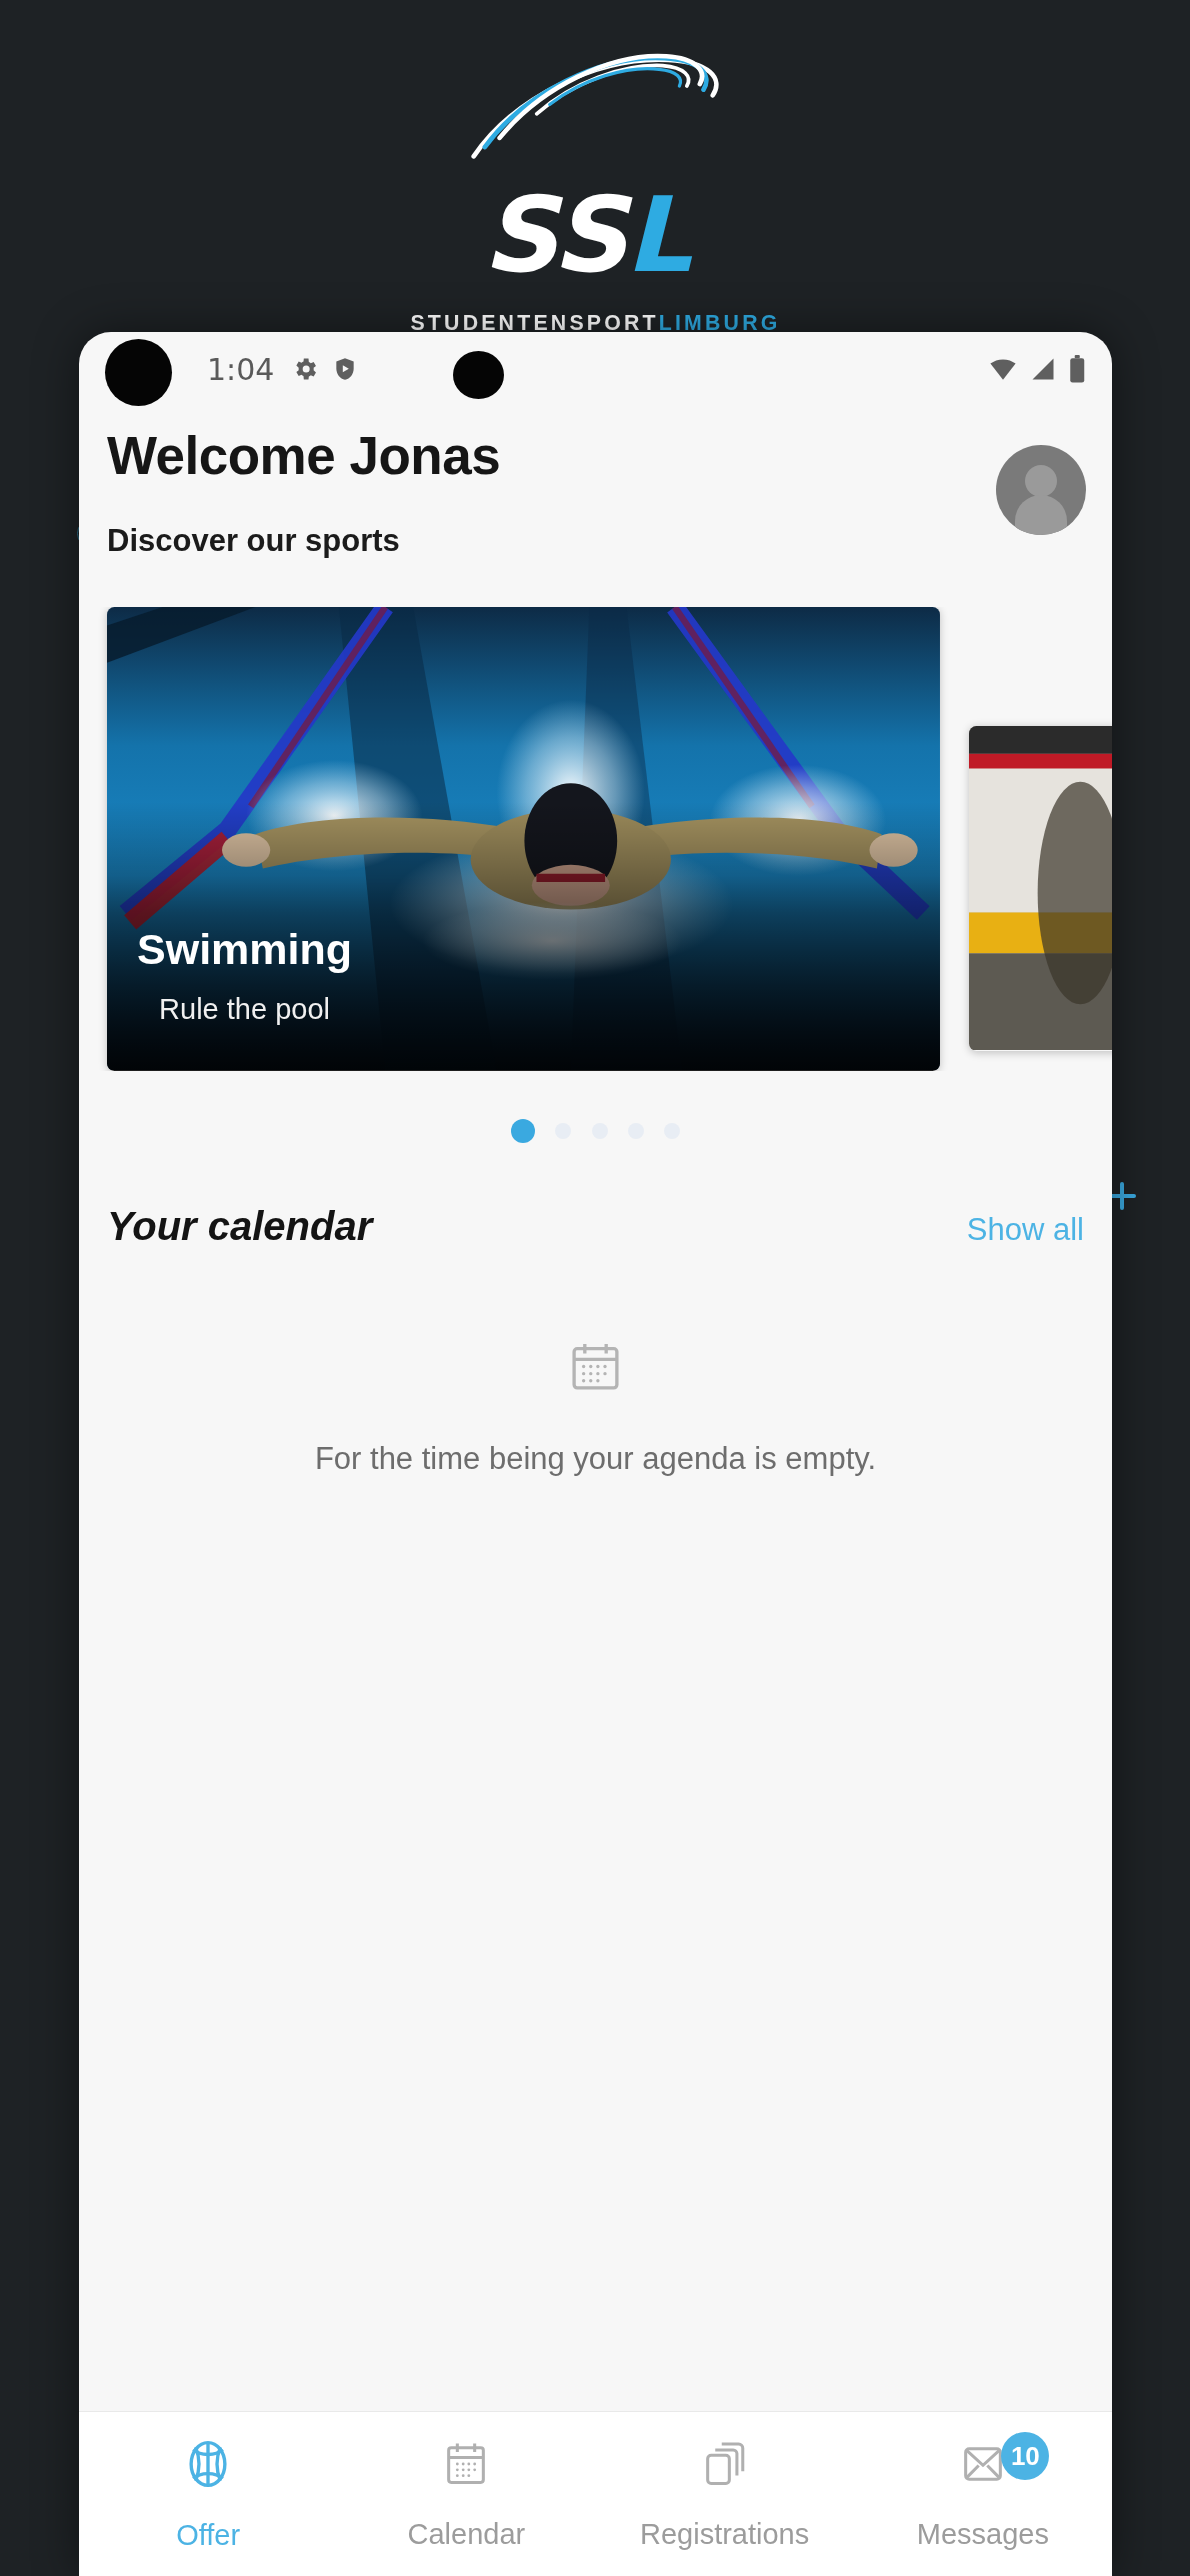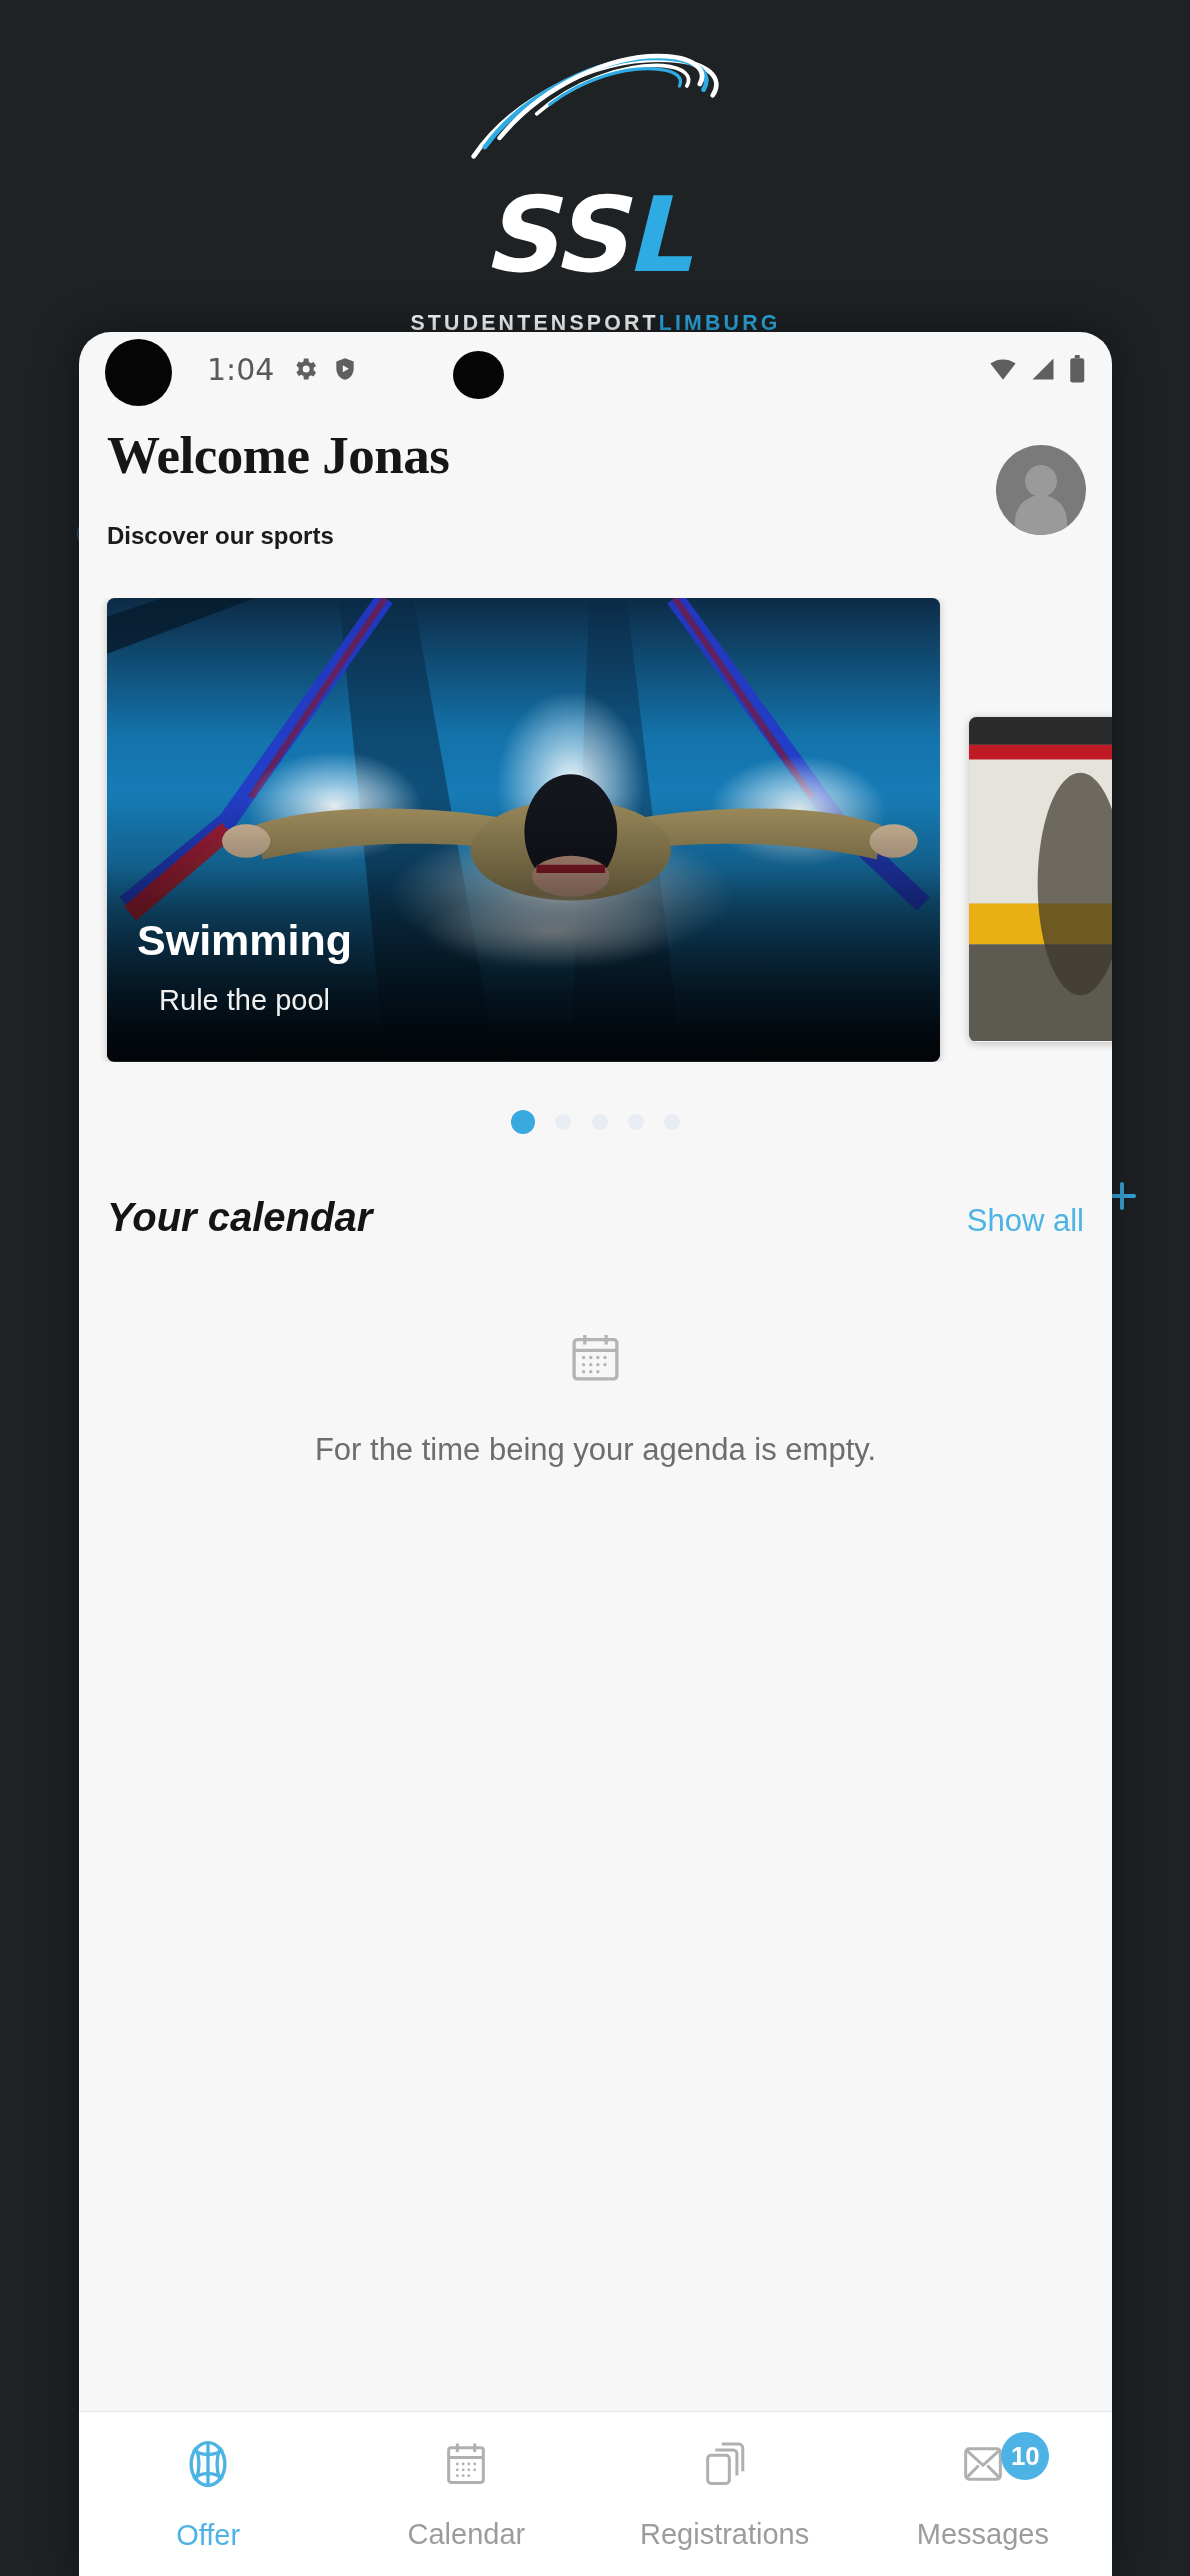--- a/index.html
+++ b/index.html
@@ -60,22 +60,22 @@
   }
   .cam-cutout { position:absolute; border-radius:50%; background:#050505; }
   .cam-a { left:26px; top:7.4px;  width:67px; height:67px; }
   .cam-b { left:374px; top:18.5px; width:51px; height:48px; }
   .sb-time { margin-left:102px; font-size:30px; color:#5a5a5a; font-family:"DejaVu Sans", sans-serif; }
   .sb-icons-left { display:flex; align-items:center; gap:13px; margin-left:16.7px; }
   .sb-right { margin-left:auto; display:flex; align-items:center; gap:11px; }
 
   
   .header { padding:18.5px 28px 0 28px; position:relative; }
-  .welcome { font-size:53px; font-weight:700; color:#161616; letter-spacing:-0.5px;font-family:Liberation Serif, serif; }
-  .subhead  { font-size:24px; font-weight:700; color:#1b1b1b; margin-top:37px; }
+  .welcome { font-size:53px; font-weight:700; color:#161616; letter-spacing:-0.5px; }
+  .subhead  { font-size:31px; font-weight:700; color:#1b1b1b; margin-top:37px; }
   .avatar {
     position:absolute; right:26px; top:39px;
     width:90px; height:90px; border-radius:50%;
     background:#7a7a7a; overflow:hidden;
   }
   .av-head { position:absolute; left:50%; top:22%; transform:translateX(-50%);
              width:32px; height:32px; border-radius:50%; background:#9a9a9a; }
   .av-body { position:absolute; left:50%; top:56%; transform:translateX(-50%);
              width:52px; height:45px; border-radius:26px 26px 0 0; background:#9a9a9a; }
 

